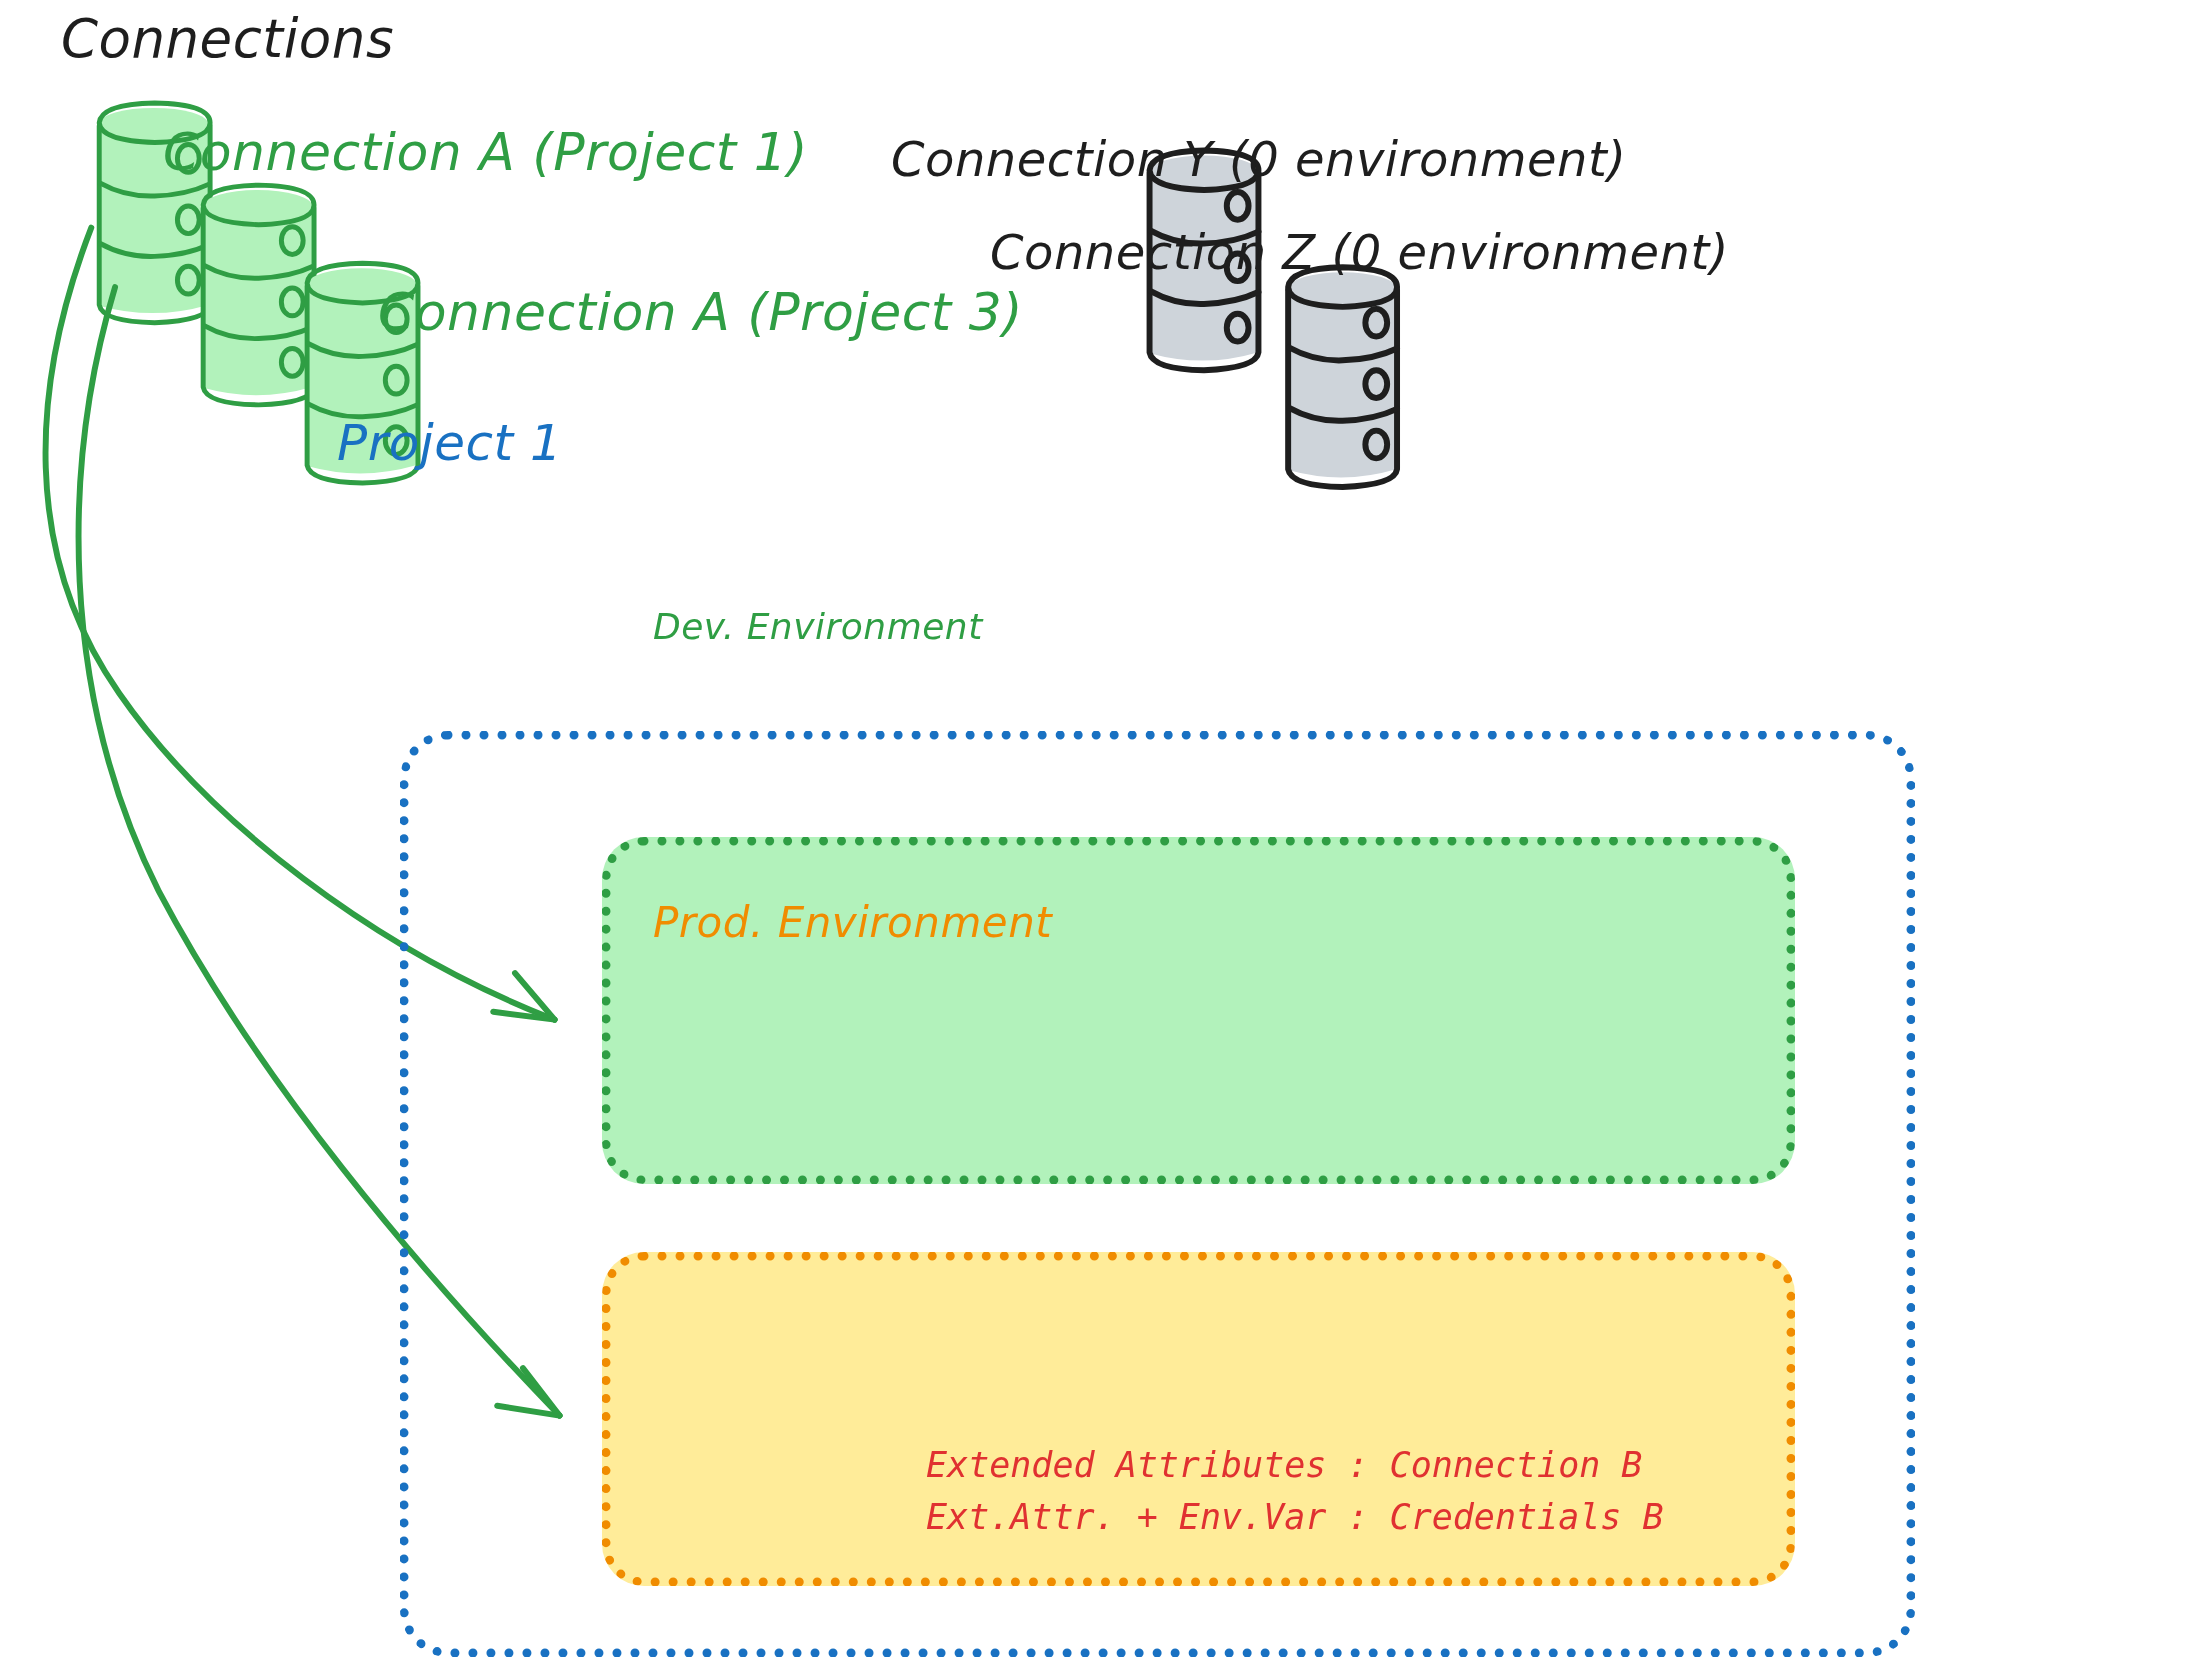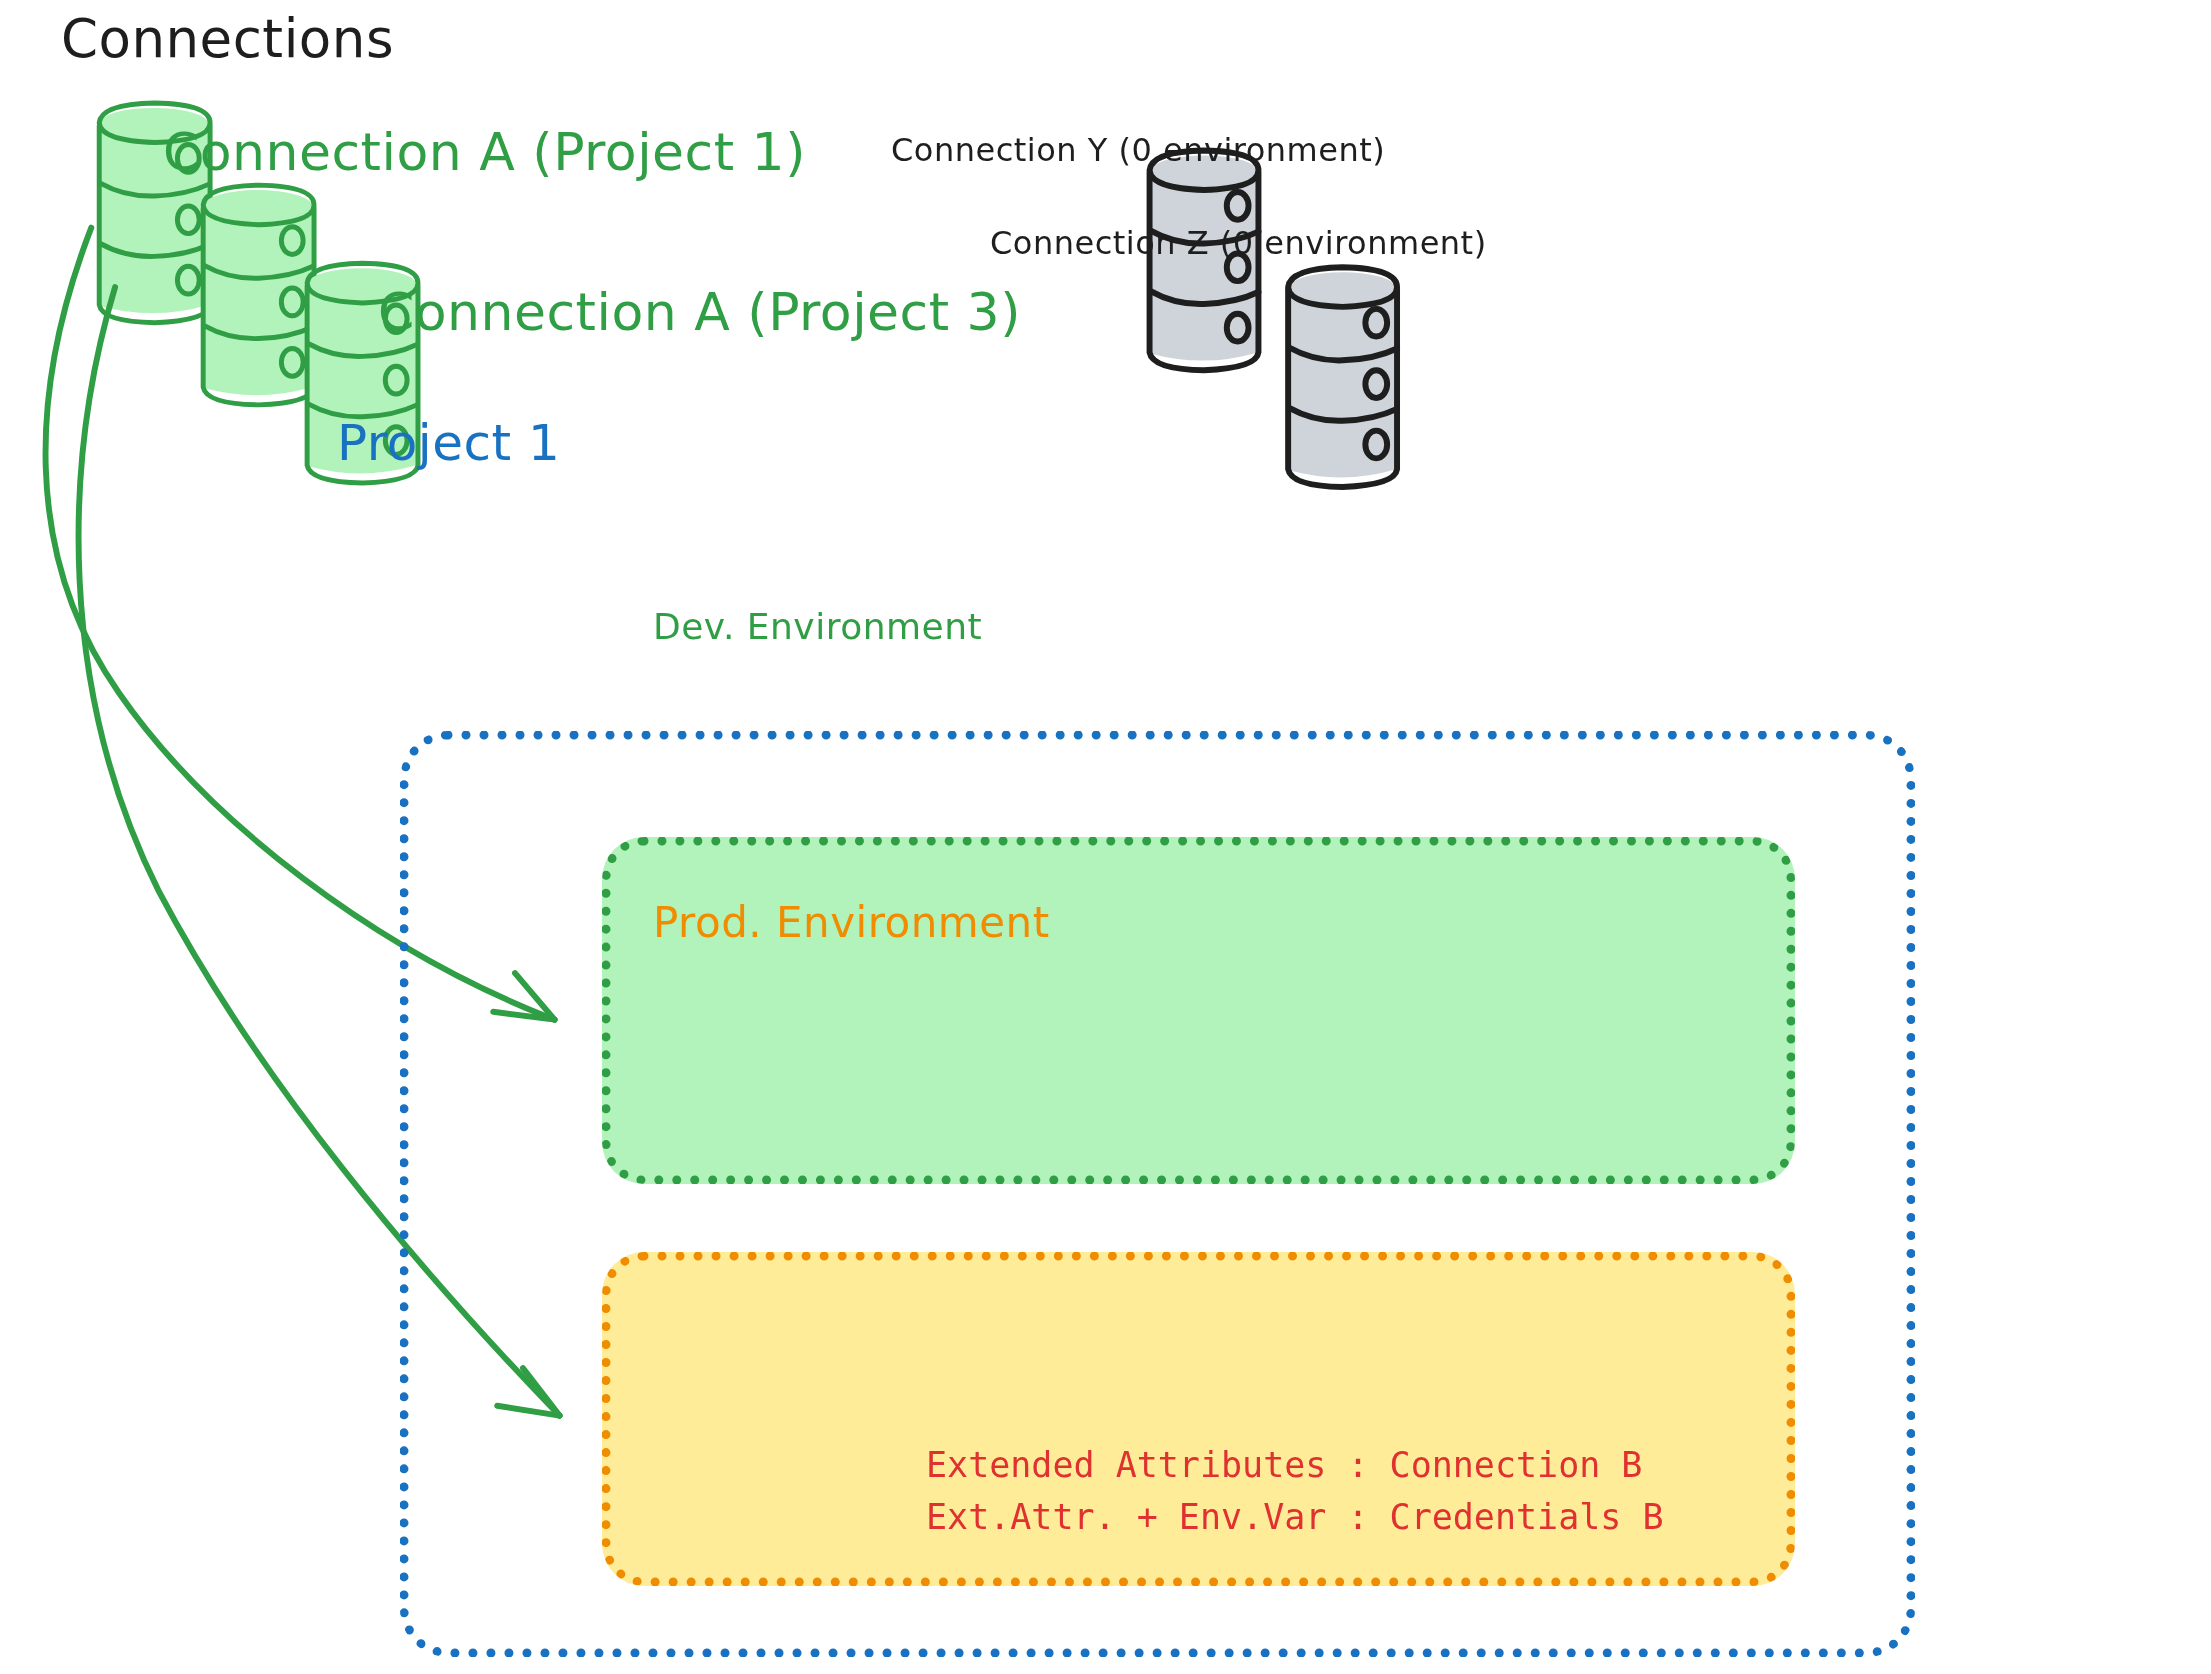--- a/index.html
+++ b/index.html
@@ -10,20 +10,21 @@
   }
   body {
     font-family: "DejaVu Sans", sans-serif;
   }
   #canvas {
     position: relative;
     width: 1964px;
     height: 1674px;
     background: #ffffff;
     overflow: hidden;
+    font-style: italic;
   }
   #sketch-layer {
     position: absolute;
     left: 0;
     top: 0;
     width: 2212px;
     height: 1674px;
     pointer-events: none;
   }
 
@@ -39,21 +40,21 @@
     top: 8px;
     font-size: 53px;
     color: #1e1e1e;
     font-weight: 400;
   }
   .conn-label {
     font-size: 52px;
     color: #2f9e44;
   }
   .conn-label-gray {
-    font-size: 32px;
+    font-size: 48px;
     color: #1e1e1e;
   }
   .project-title {
     left: 337px;
     top: 414px;
     font-size: 50px;
     color: #1971c2;
   }
   .env-title-dev {
     left: 653px;

